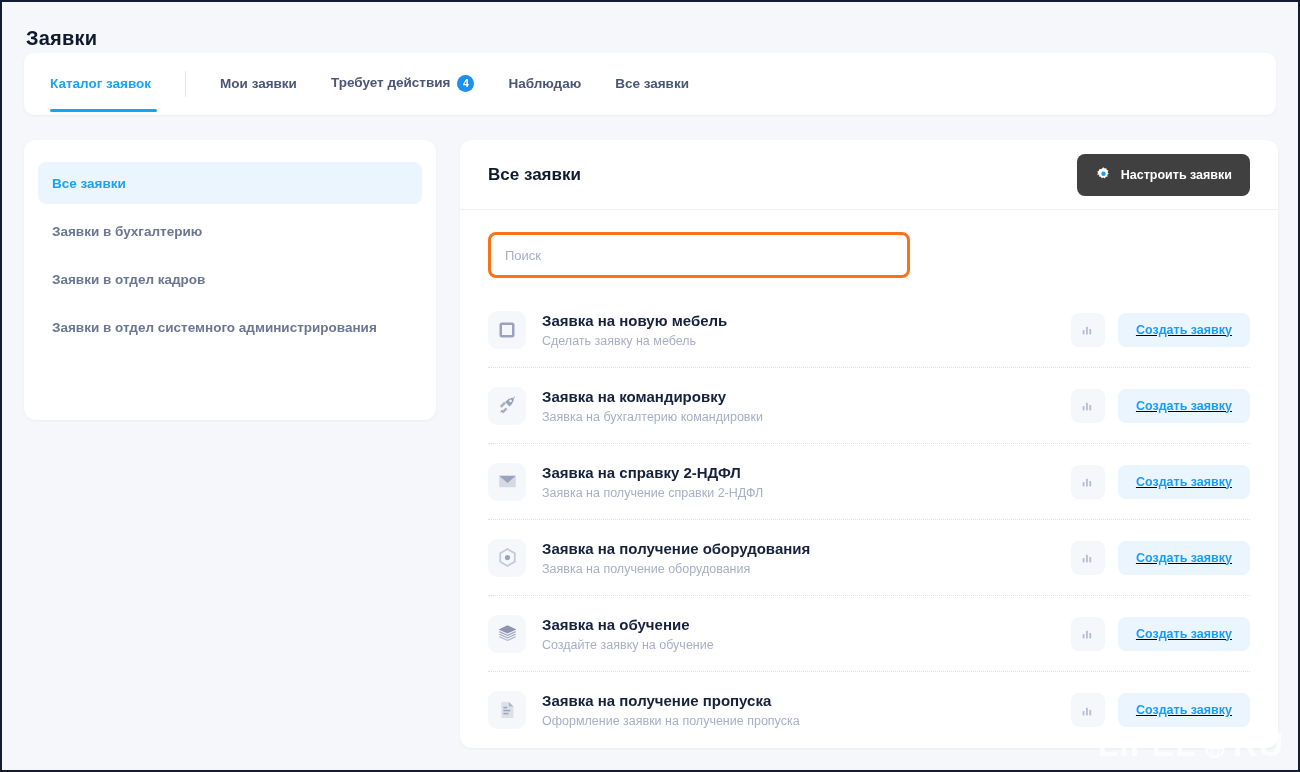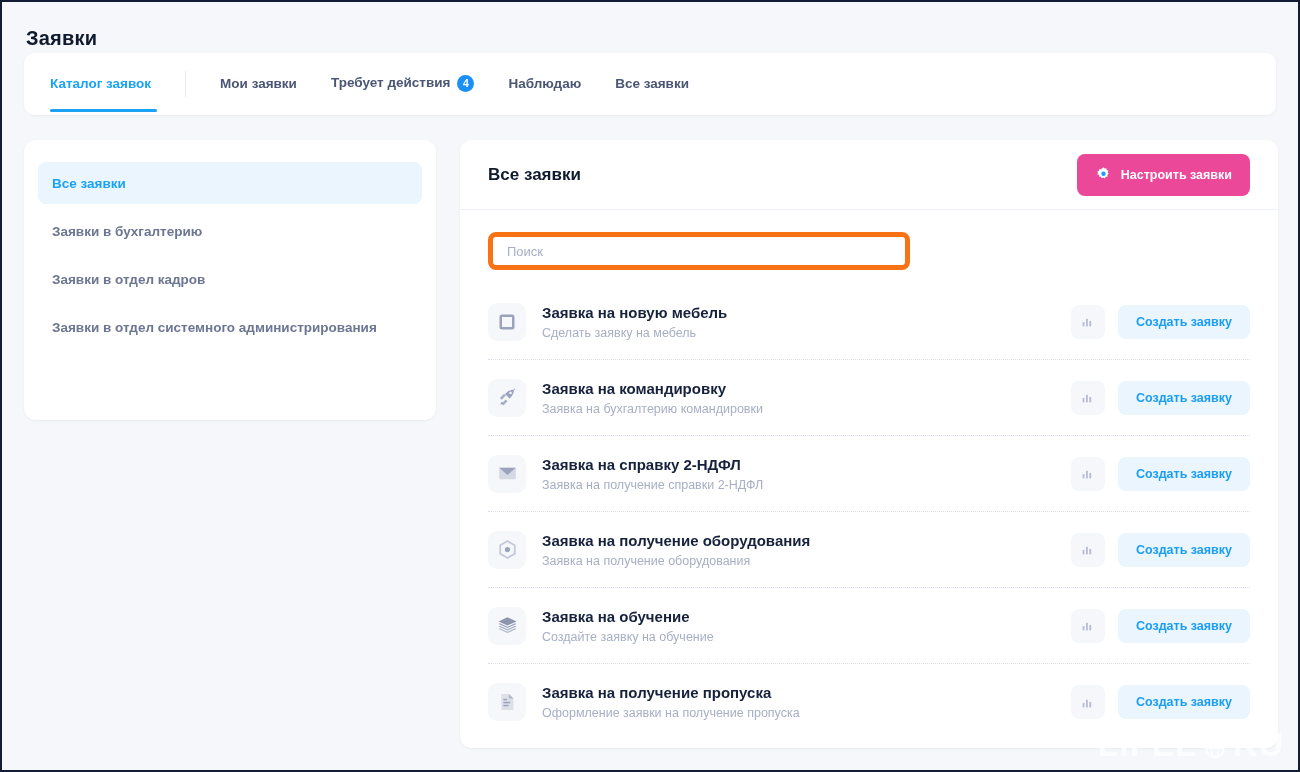--- a/index.html
+++ b/index.html
@@ -154,36 +154,36 @@
     font-size: 17px;
     font-weight: bold;
     color: #0f1a2e;
   }
   .btn-primary {
     display: inline-flex;
     align-items: center;
     gap: 9px;
     height: 42px;
     padding: 8px 18px;
-    background: #ec4899;
+    background: #404040;
     border: none;
     border-radius: 8px;
     color: #ffffff;
     font-size: 12.5px;
     font-weight: bold;
     font-family: "Liberation Sans", sans-serif;
     cursor: pointer;
     white-space: nowrap;
   }
 
   .search-wrap { padding: 22px 28px 6px 28px; }
   .search-input {
     width: 422px;
-    height: 38px;
-    border: 5px solid #f97316;
+    height: 46px;
+    border: 3px solid #f97316;
     border-radius: 8px;
     padding: 0 14px;
     font-size: 13px;
     color: #4b5675;
     font-family: "Liberation Sans", sans-serif;
     background: #ffffff;
     outline: none;
   }
   .search-input::placeholder { color: #a7afc4; }
 
@@ -219,20 +219,21 @@
   .row-sub {
     font-size: 12.5px;
     color: #a7afc4;
     white-space: nowrap;
   }
   .row-actions {
     flex: none;
     display: flex;
     align-items: flex-end;
     gap: 13px;
+    text-decoration: underline;
   }
   .btn-stat {
     width: 34px;
     height: 34px;
     border-radius: 8px;
     background: #f5f7fa;
     border: none;
     display: flex;
     align-items: center;
     justify-content: center;

